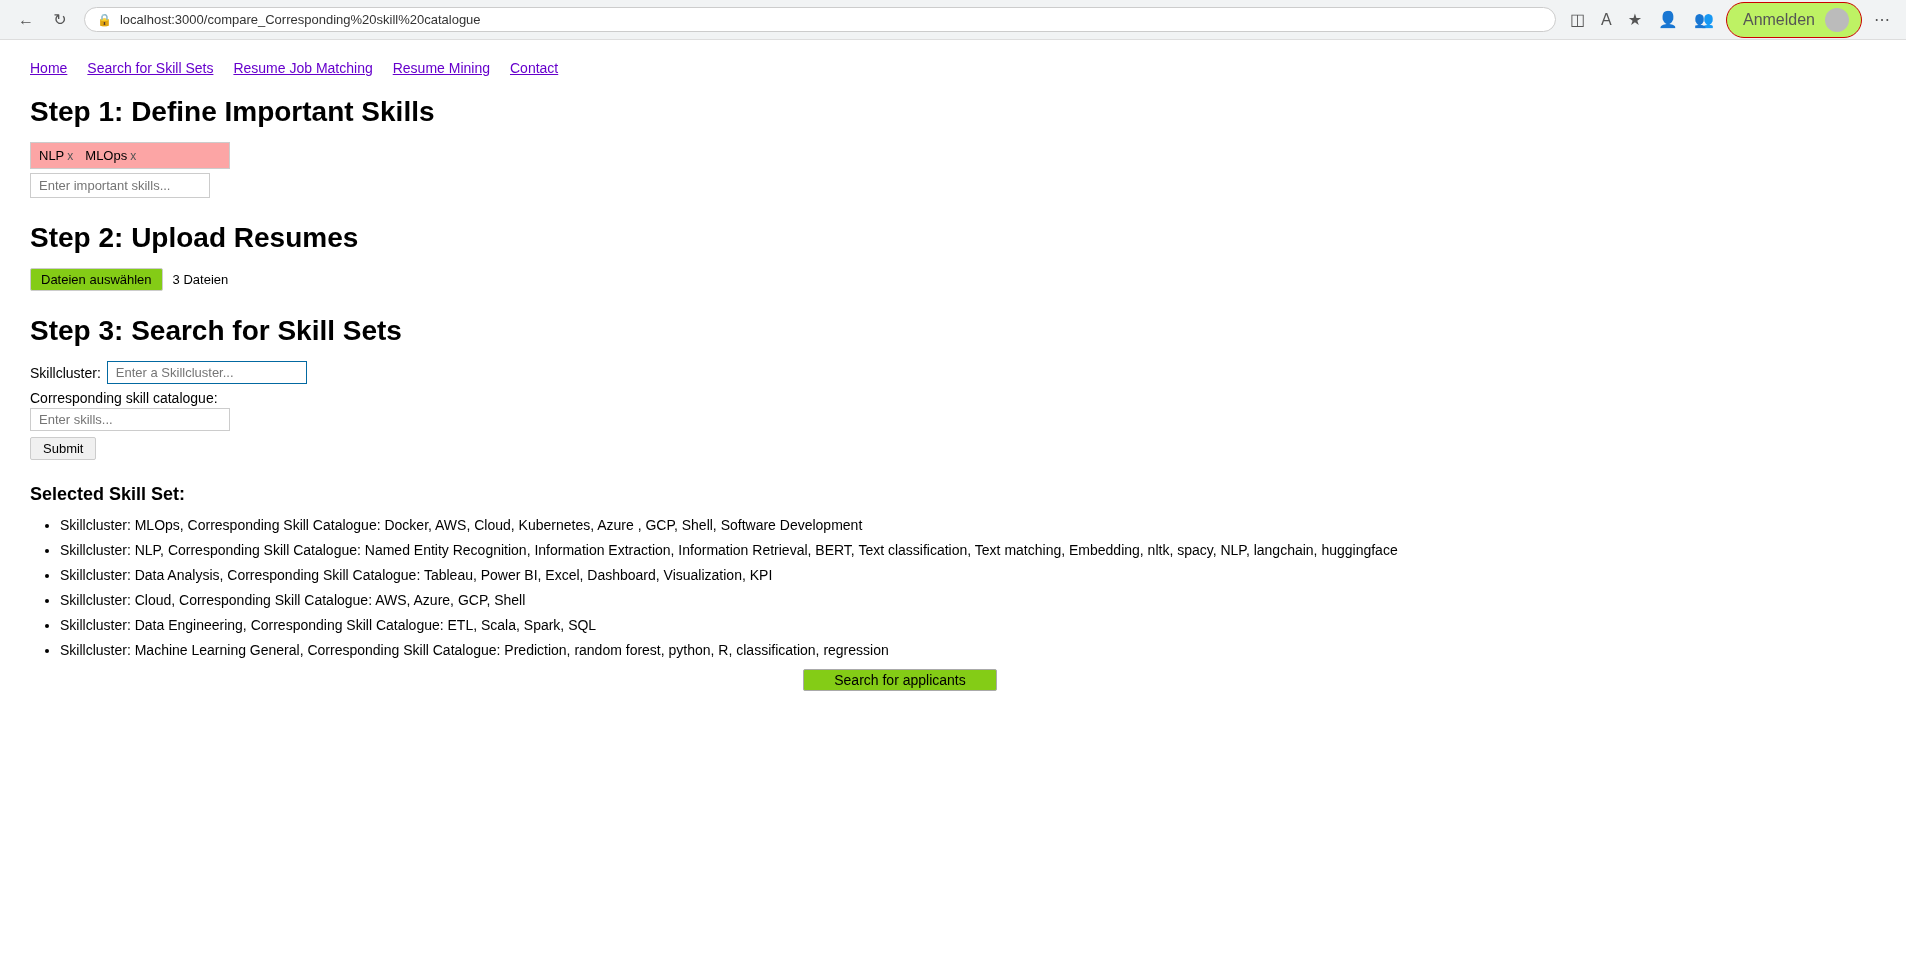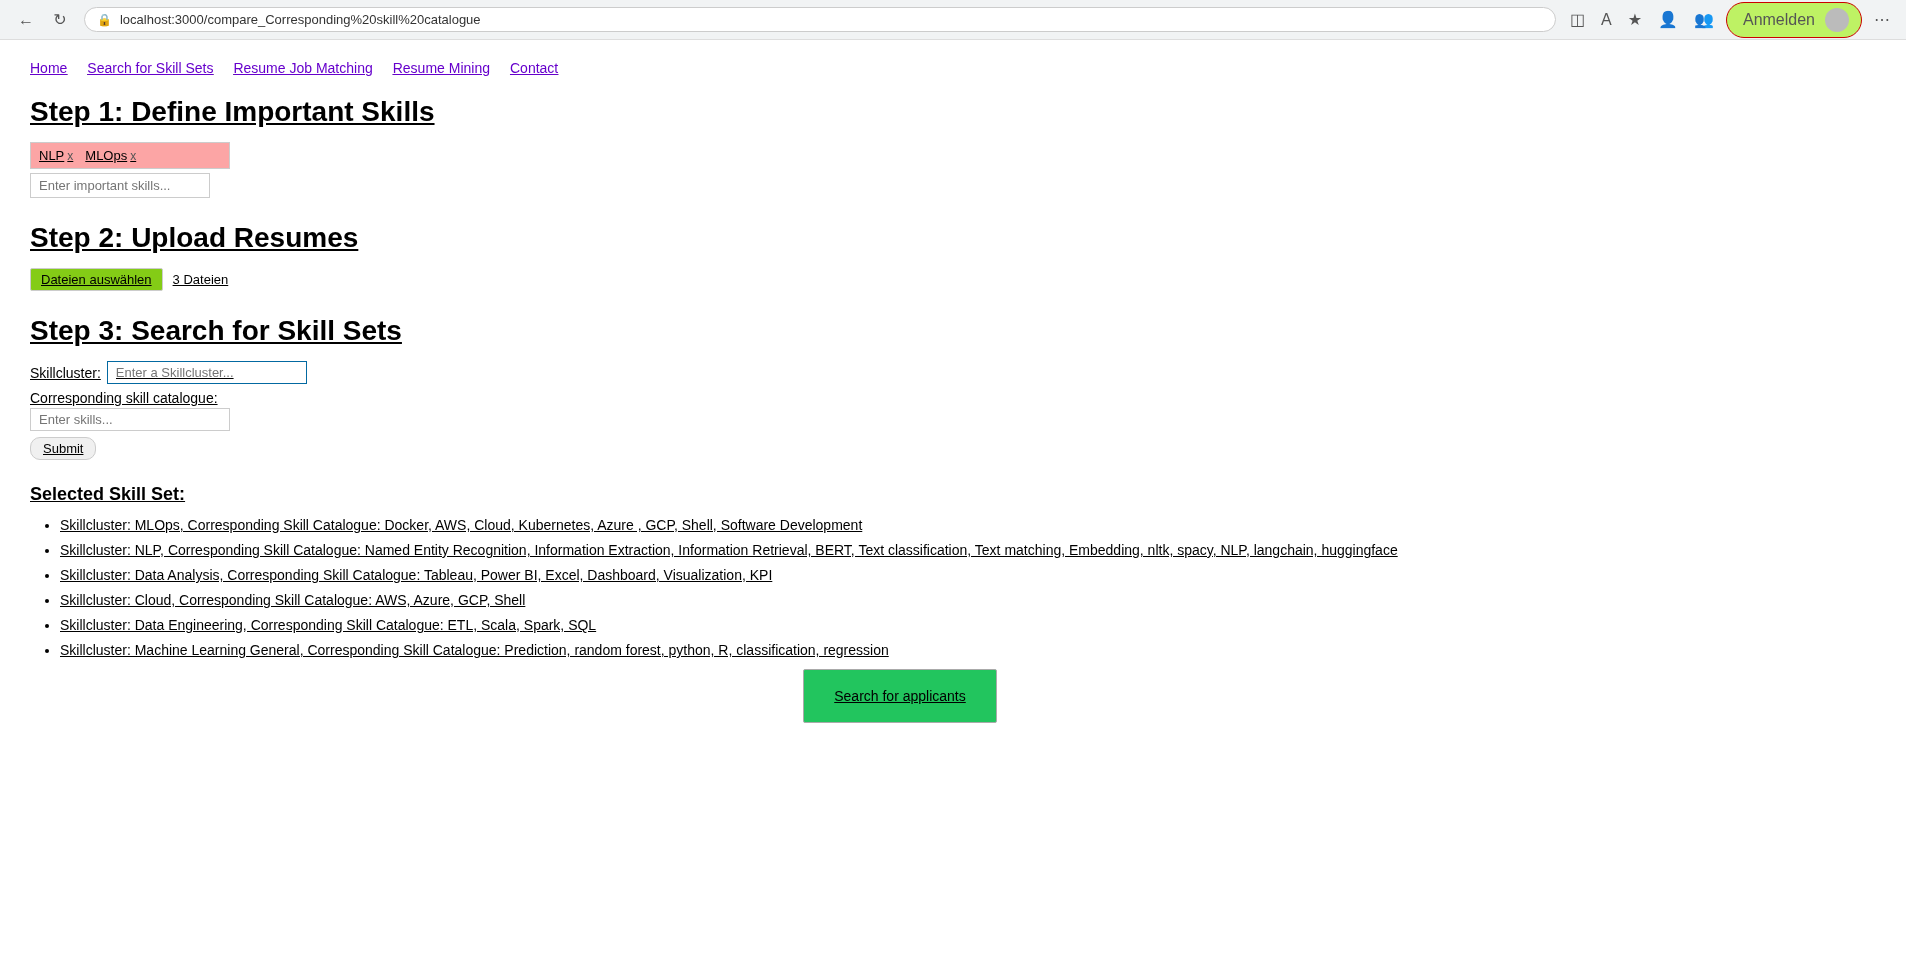--- a/index.html
+++ b/index.html
@@ -95,21 +95,20 @@
       height: 24px;
       border-radius: 50%;
       background: #bbb;
       display: inline-block;
     }
 
     
     .page-content {
       padding: 20px 30px;
       max-width: 1800px;
-      text-decoration: underline;
     }
 
     
     .nav-bar {
       display: flex;
       gap: 20px;
       margin-bottom: 20px;
       flex-wrap: wrap;
     }
 
@@ -226,21 +225,21 @@
       outline: none;
       margin-top: 2px;
     }
 
     .submit-btn {
       border: 1px solid #ccc;
       background: #f0f0f0;
       padding: 3px 12px;
       font-size: 13px;
       cursor: pointer;
-      border-radius: 10px;
+      border-radius: 2px;
       width: fit-content;
     }
 
     
     .selected-skillset-title {
       font-size: 18px;
       font-weight: bold;
       margin-bottom: 10px;
       margin-top: 16px;
     }
@@ -255,22 +254,22 @@
       font-size: 14px;
       margin-bottom: 4px;
       line-height: 1.5;
     }
 
     
     .search-applicants-btn {
       display: block;
       margin: 0 auto;
       border: 1px solid #aaa;
-      background: #22c55e;
-      padding: 18px 30px;
+      background: #84cc16;
+      padding: 2px 30px;
       font-size: 14px;
       cursor: pointer;
       border-radius: 2px;
     }
 
     .step-section {
       margin-bottom: 24px;
     }
   </style>
 </head>

